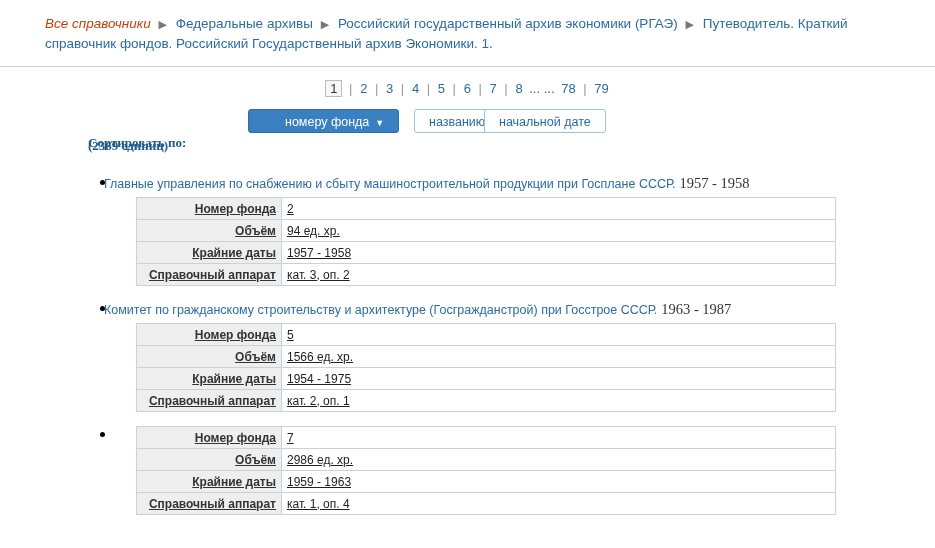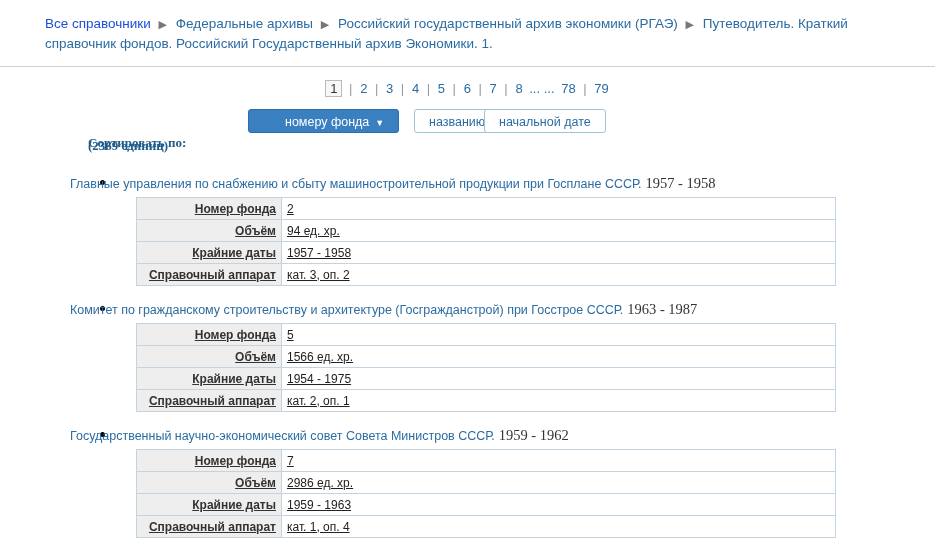--- a/index.html
+++ b/index.html
@@ -21,21 +21,21 @@
     padding: 14px 40px 8px 45px;
     font-size: 13.5px;
     color: #333333;
     line-height: 20px;
   }
   .breadcrumb .crumb-link {
     color: #2b6ca3;
     text-decoration: none;
     margin-top: 32px;
   }
-  .breadcrumb .crumb-plain { color: #1d4ed8; }
+  .breadcrumb .crumb-plain { color: #c2410c; font-style: italic; }
   .breadcrumb .arrow {
     color: #777777;
     font-size: 11px;
     padding: 0 5px 0 4px;
   }
 
   .hr-line {
     height: 1px;
     background: #cfcfcf;
     margin: 4px 0 0 0;
@@ -123,21 +123,21 @@
 
   
   .list {
     padding: 6px 0 0 0;
   }
   .fund {
     position: relative;
     padding: 0 0 14px 0;
   }
   .fund-head {
-    padding: 0 0 4px 70px;
+    padding: 0 0 4px 104px;
     position: relative;
     font-size: 12.5px;
     line-height: 18px;
   }
   .bullet {
     position: absolute;
     left: 100px;
     top: 6px;
     width: 5px;
     height: 5px;
@@ -288,23 +288,20 @@
         <tr>
           <td class="lbl">Справочный аппарат</td>
           <td class="val">кат. 2, оп. 1</td>
         </tr>
       </tbody>
         </table>
     </div>
 
     <div class="fund">
       <span class="bullet"></span>
-      <div class="fund-head">
-        <a href="#" class="fund-title">Государственный научно-экономический совет Совета Министров СССР.</a><span class="fund-dates">1959 - 1962</span>
-      </div>
       <table class="fund-table">
         <tbody>
             <tr>
           <td class="lbl">Номер фонда</td>
           <td class="val">7</td>
         </tr>
         <tr>
           <td class="lbl">Объём</td>
           <td class="val">2986 ед. хр.</td>
         </tr>

